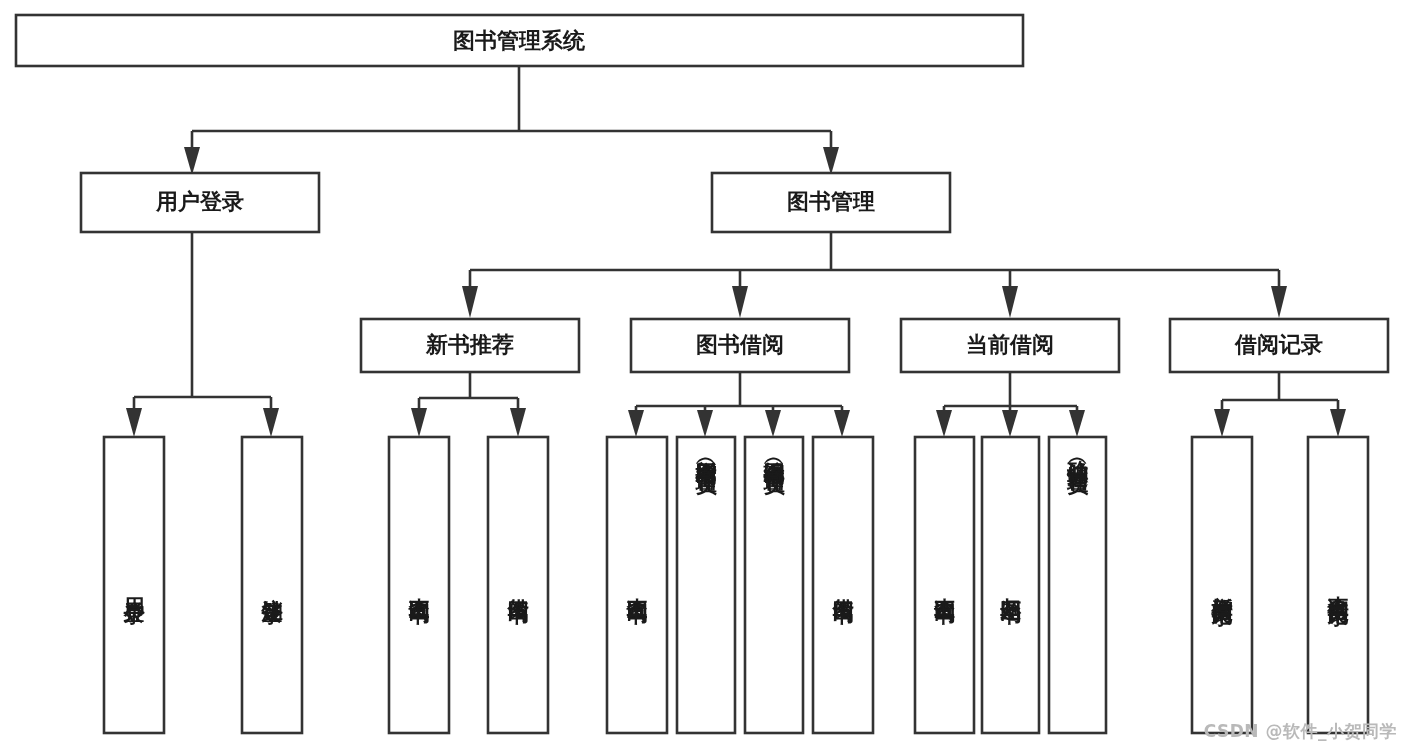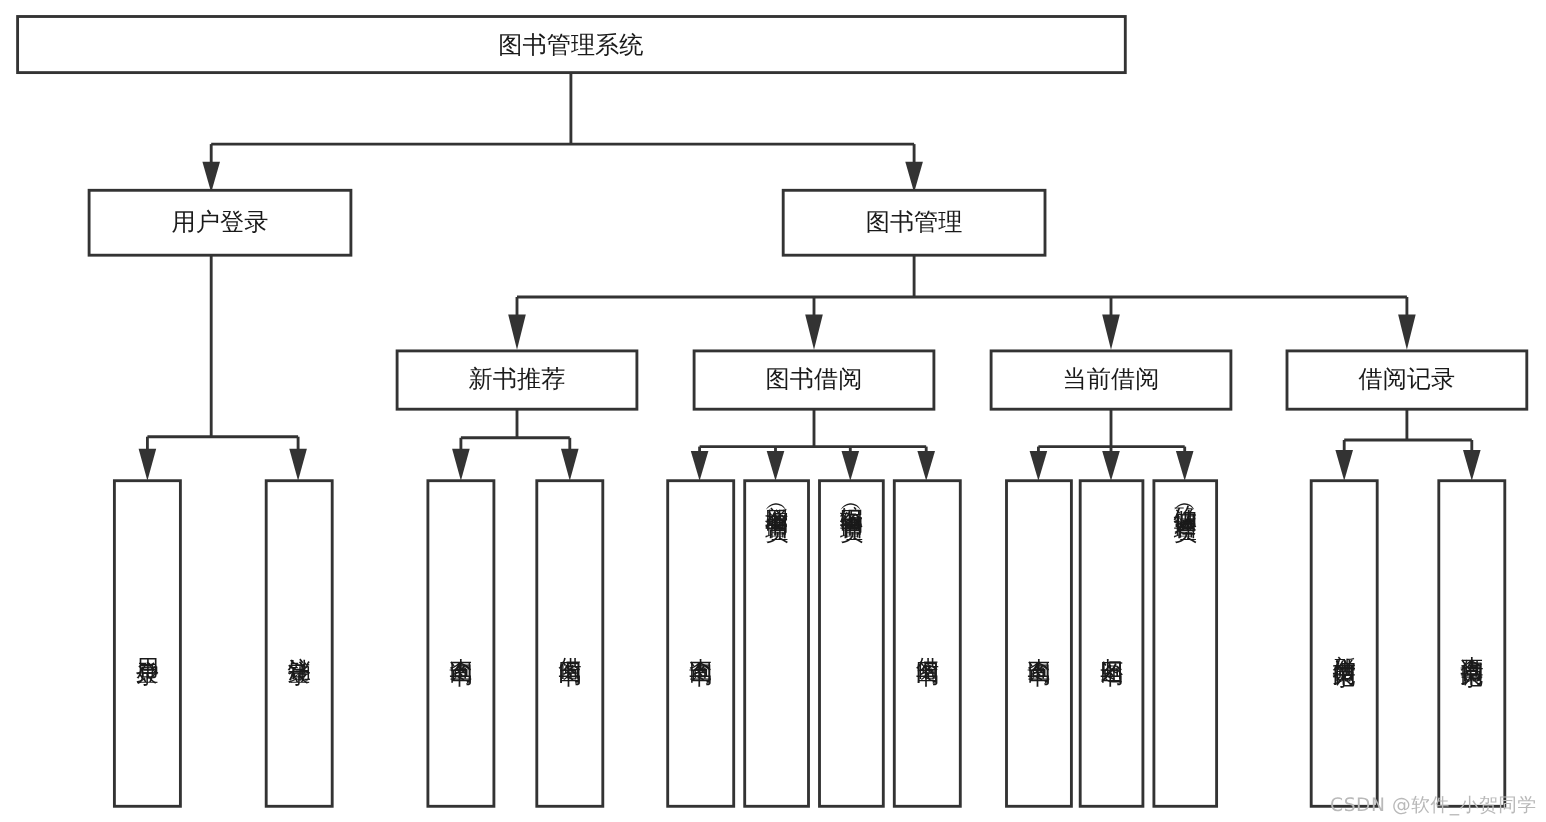--- a/index.html
+++ b/index.html
@@ -11,20 +11,21 @@
     width: 1405px;
     height: 747px;
     font-family: "DejaVu Sans", "Liberation Sans", sans-serif;
     overflow: hidden;
     position: relative;
   }
   #diagram-root {
     position: relative;
     width: 1405px;
     height: 747px;
+    font-weight: bold;
   }
   svg#flow-svg {
     position: absolute;
     top: 0;
     left: 0;
     width: 1405px;
     height: 747px;
   }
   .node-box {
     fill: #ffffff;

